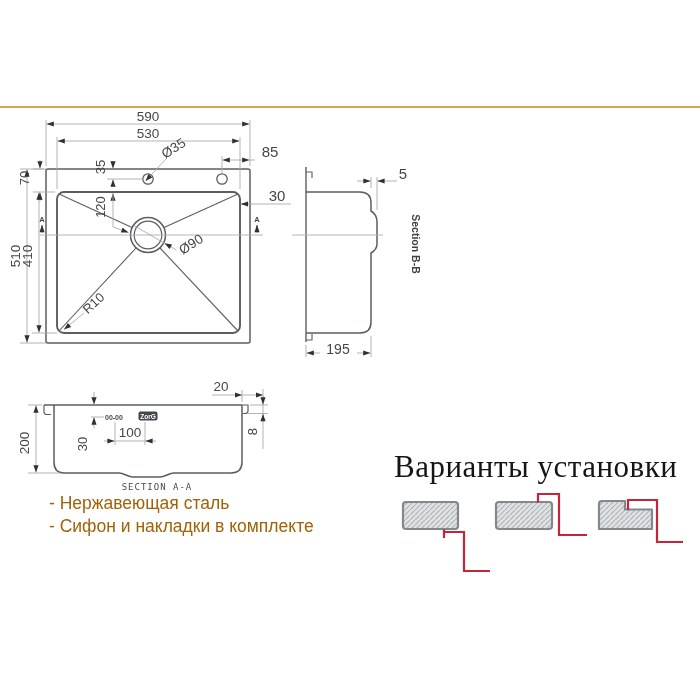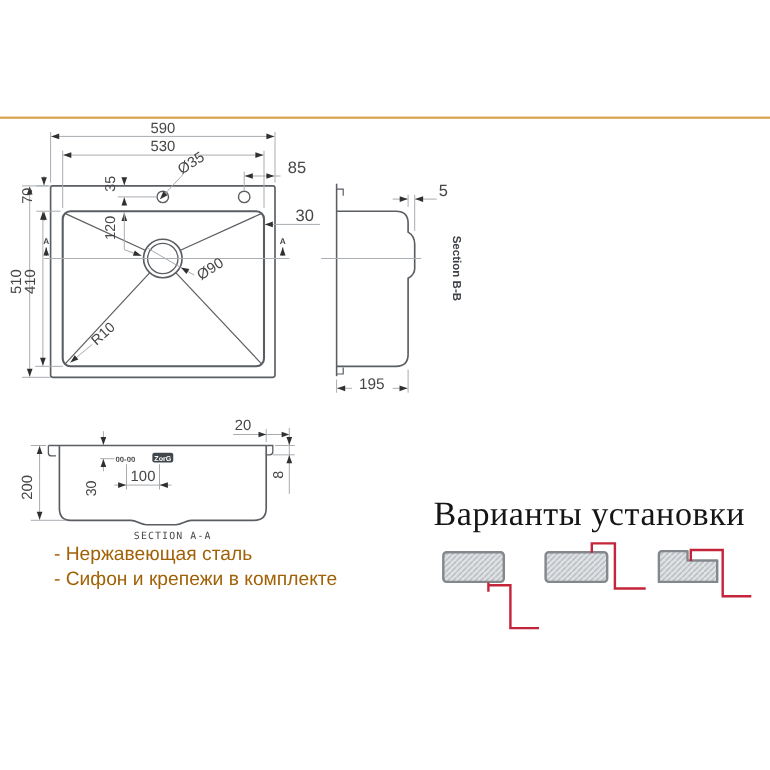--- a/index.html
+++ b/index.html
@@ -182,15 +182,15 @@
         <path d="M538,502.5 L538,494 L559,494 L559,535 L587,535"></path>
         <path d="M628,510 L628,500 L657,500 L657,542 L683,542"></path>
       </g>
     </g>
   </svg>
 
   <div class="install-title">Варианты установки</div>
 
   <div class="features">
     <div>- Нержавеющая сталь</div>
-    <div>- Сифон и крепежи в комплекте</div>
+    <div>- Сифон и накладки в комплекте</div>
   </div>
 </div>
 
 </body></html>

